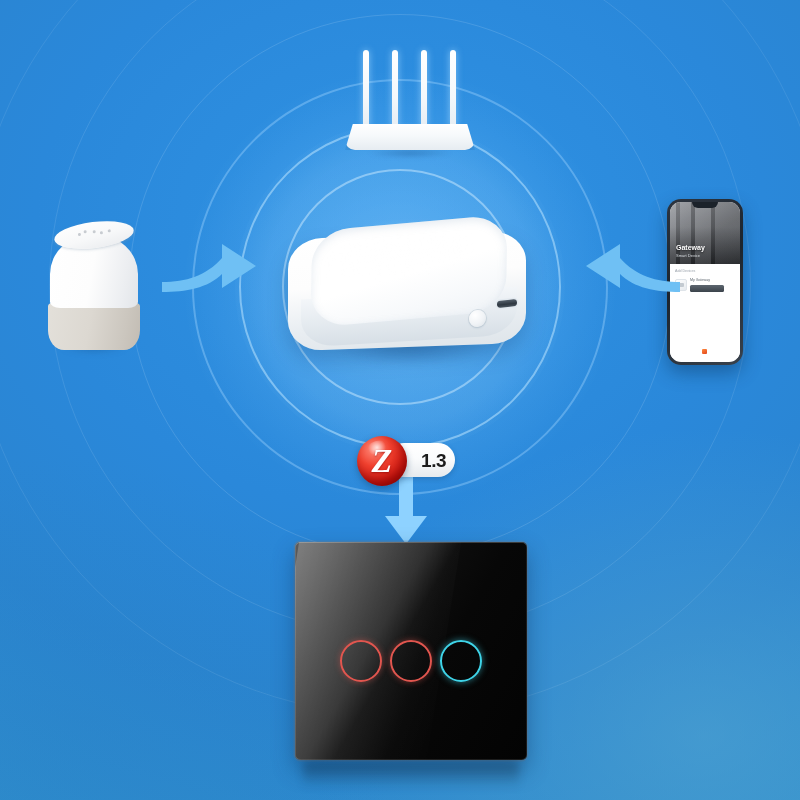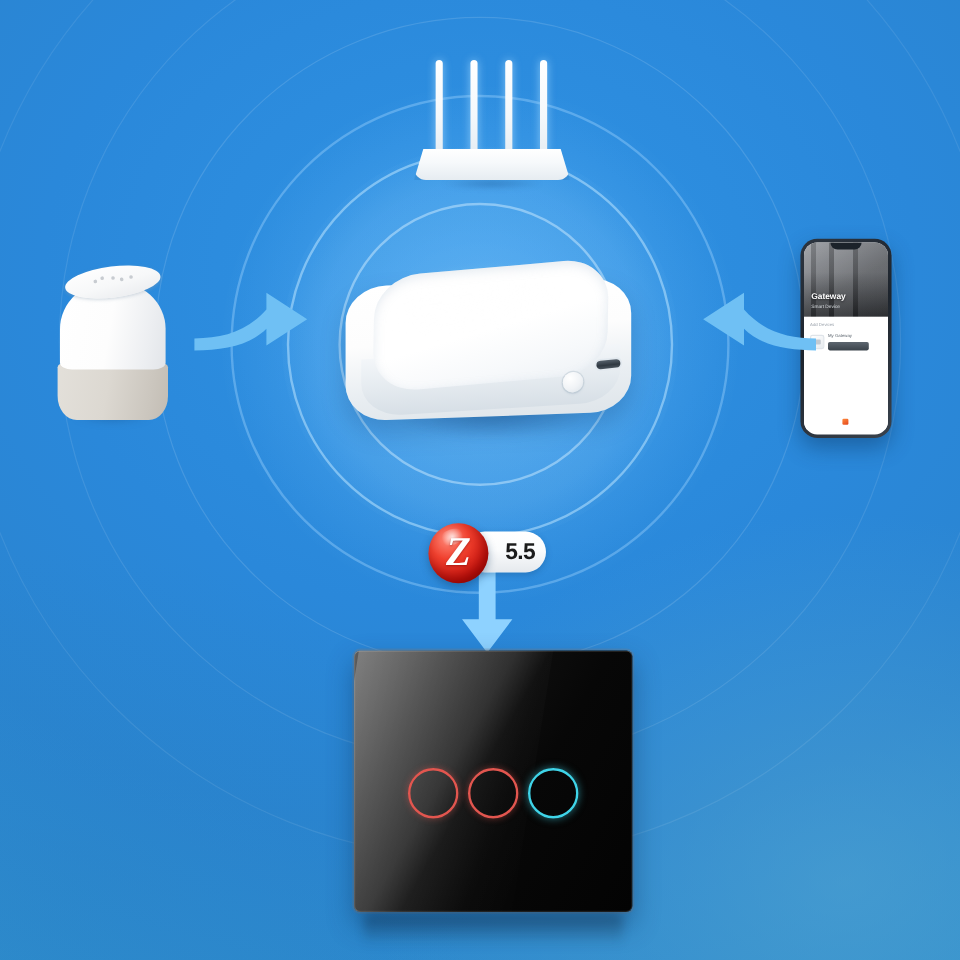--- a/index.html
+++ b/index.html
@@ -361,21 +361,21 @@
   </div>
 
   <div class="arrow" style="left:382px;top:462px;">
     <svg width="48" height="86" viewBox="0 0 48 86">
       <path d="M17 0 L31 0 L31 54 L45 54 L24 82 L3 54 L17 54 Z" fill="#8ed2ff"></path>
     </svg>
   </div>
 
   <div class="zig">
     <div class="zig-pill">
-      <span class="zig-ver">5.5</span>
+      <span class="zig-ver">1.3</span>
     </div>
     <div class="zig-ball"></div>
     <div class="zig-z">Z</div>
   </div>
 
   <div class="switchwrap">
     <div class="sw-reflect"></div>
     <div class="sw-glass">
       <div class="sw-sheen"></div>
       <div class="sw-edge"></div>

